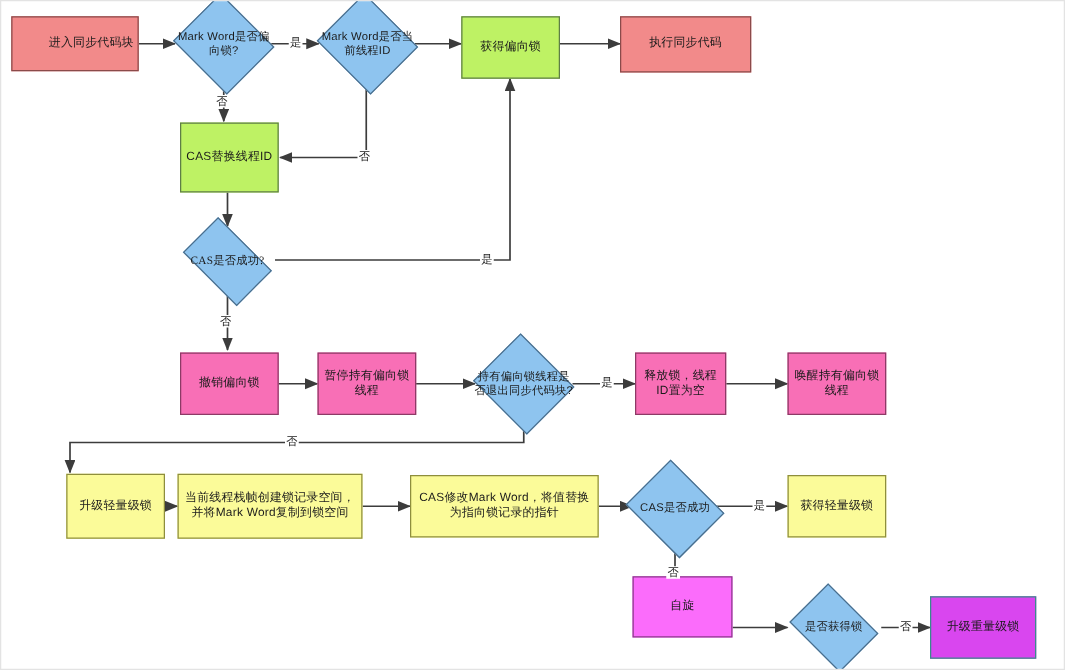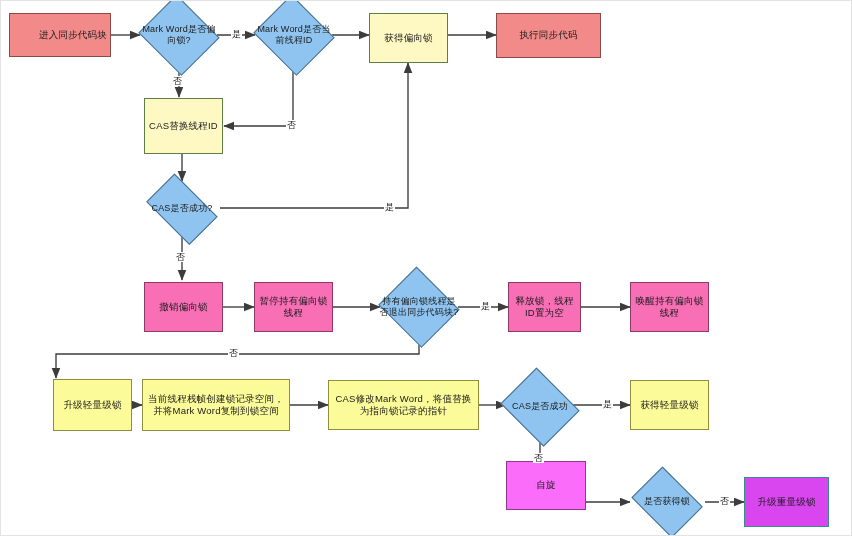--- a/index.html
+++ b/index.html
@@ -37,21 +37,21 @@
     line-height: 12.5px;
     color: #1b1b1b;
     letter-spacing: .2px;
     padding: 2px;
     z-index: 2;
   }
   .rect {
     border: 1.3px solid #6b6b6b;
   }
   .rect.red    { background: #f28a8a; border-color: #8a4a4a; }
-  .rect.green  { background: #fef9c3; border-color: #5e7e46; }
+  .rect.green  { background: #bef264; border-color: #5e7e46; }
   .rect.pink   { background: #f86fb6; border-color: #8d3a66; }
   .rect.yellow { background: #fbfb99; border-color: #8e8e3d; }
   .rect.magenta{ background: #fb6cfb; border-color: #8b3b8b; }
   .rect.cyan   { background: #d946ef; border-color: #3a8b8b; }
 
   .diamond {
     background: transparent;
     border: none;
   }
   .diamond .dshape {
@@ -160,21 +160,21 @@
   </div>
 
   <div class="node rect red" style="left:495px; top:12px; width:105px; height:45px;">
     <span>执行同步代码</span>
   </div>
 
   <div class="node rect green" style="left:143px; top:97px; width:79px; height:56px; ">
     <span>CAS替换线程ID</span>
   </div>
 
-  <div class="node diamond" style="left:138px; top:180px; width:86px; height:56px;">
+  <div class="node diamond" style="left:138px; top:180px; width:86px; height:56px;font-family:Liberation Serif, serif;">
     <span class="dshape"></span>
     <span class="dtext">CAS是否成功?</span>
   </div>
 
   <div class="node rect pink" style="left:143px; top:281px; width:79px; height:50px;">
     <span>撤销偏向锁</span>
   </div>
 
   <div class="node rect pink" style="left:253px; top:281px; width:79px; height:50px;">
     <span>暂停持有偏向锁线程</span>

